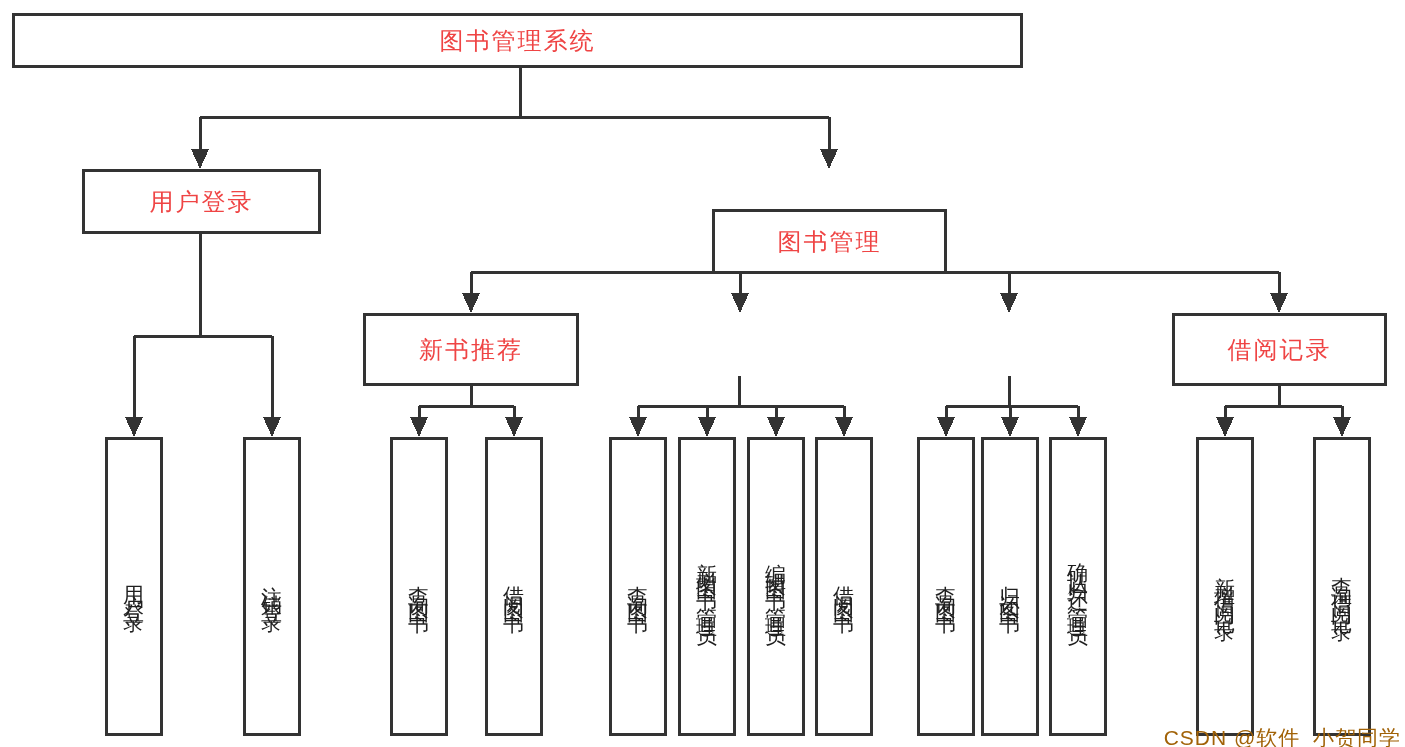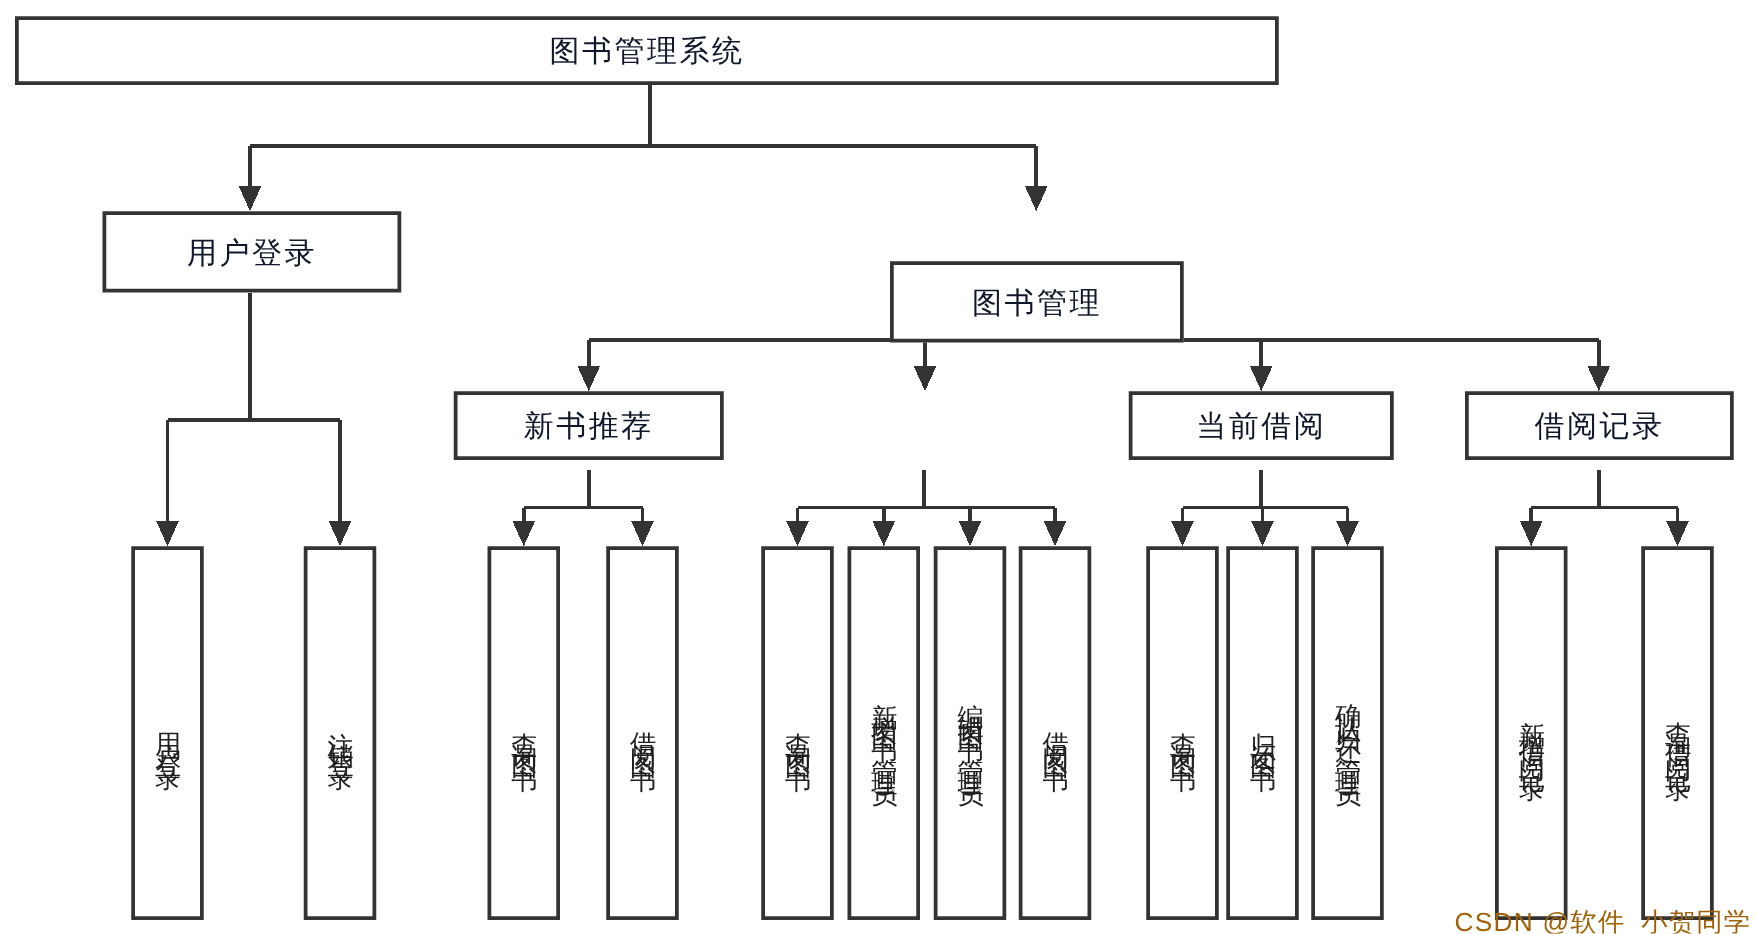--- a/index.html
+++ b/index.html
@@ -27,25 +27,25 @@
     border: 3px solid #333333;
     display: flex;
     align-items: center;
     justify-content: center;
     color: #1f1f1f;
   }
   .box.h span {
     font-size: 24px;
     letter-spacing: 2px;
     white-space: nowrap;
-    color: #0f172a;
+    color: #ef4444;
   }
   .box.root { left: 12px; top: 13px; width: 1011px; height: 55px; }
   .box.lvl2 { top: 169px; height: 65px; }
-  .box.lvl3 { top: 313px; height: 55px; }
+  .box.lvl3 { top: 313px; height: 73px; }
   .box.v {
     top: 437px;
     width: 58px;
     height: 299px;
   }
   .vtext {
     writing-mode: vertical-rl;
     text-orientation: mixed;
     font-size: 21px;
     letter-spacing: 9px;
@@ -126,23 +126,20 @@
   <div class="box h lvl2" style="left:82px;width:239px;">
     <span>用户登录</span>
   </div>
   <div class="box h lvl2" style="left:712px;width:235px;margin-top:40px;">
     <span>图书管理</span>
   </div>
 
   <div class="box h lvl3" style="left:363px;width:216px;">
     <span>新书推荐</span>
   </div>
-  <div class="box h lvl3" style="left:903px;width:212px;">
-    <span>当前借阅</span>
-  </div>
   <div class="box h lvl3" style="left:1172px;width:215px;">
     <span>借阅记录</span>
   </div>
 
   <div class="box v" style="left:105px;">
     <span class="vtext">用户登录</span>
   </div>
   <div class="box v" style="left:243px;">
     <span class="vtext">注销登录</span>
   </div>

